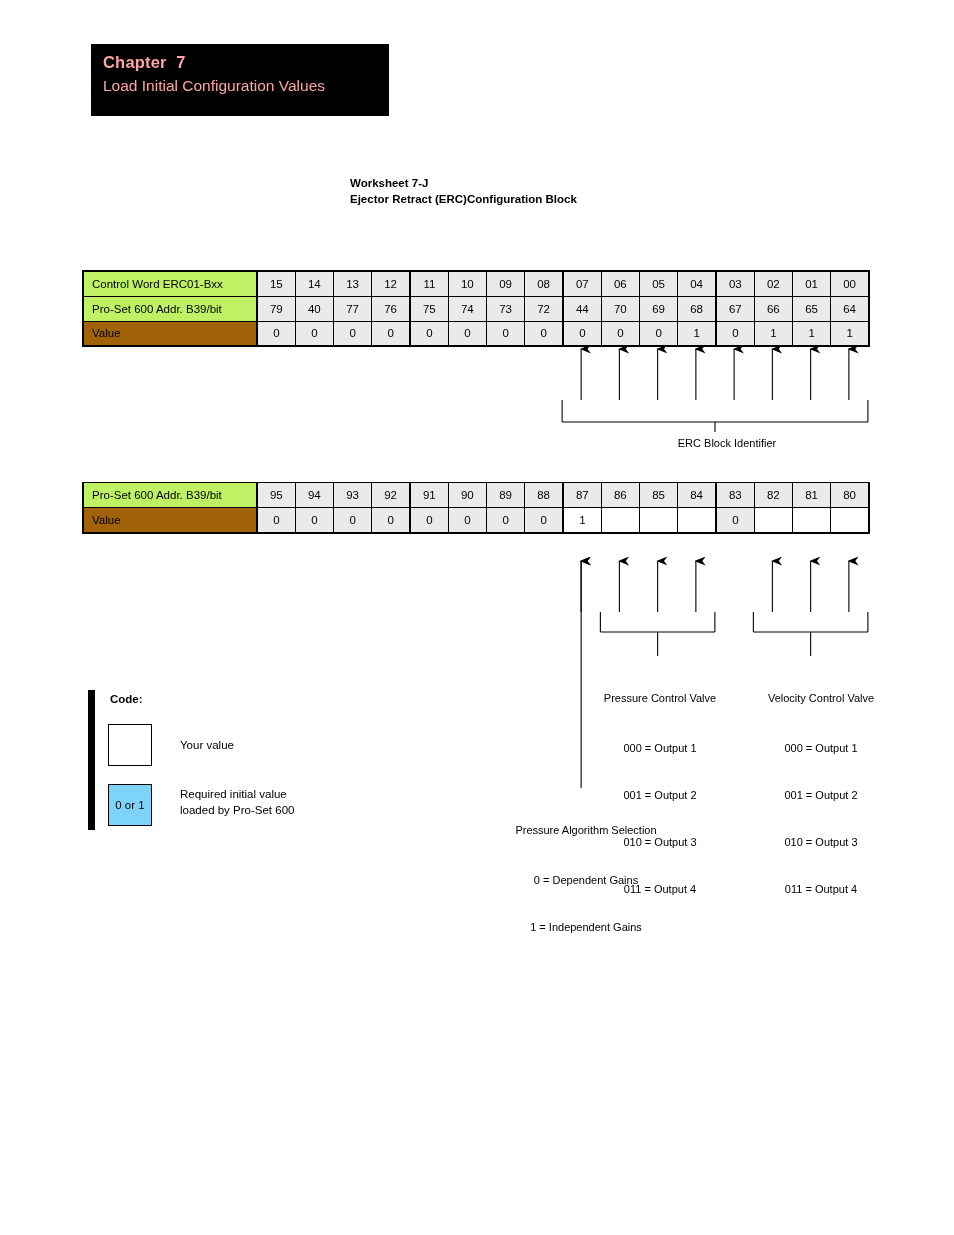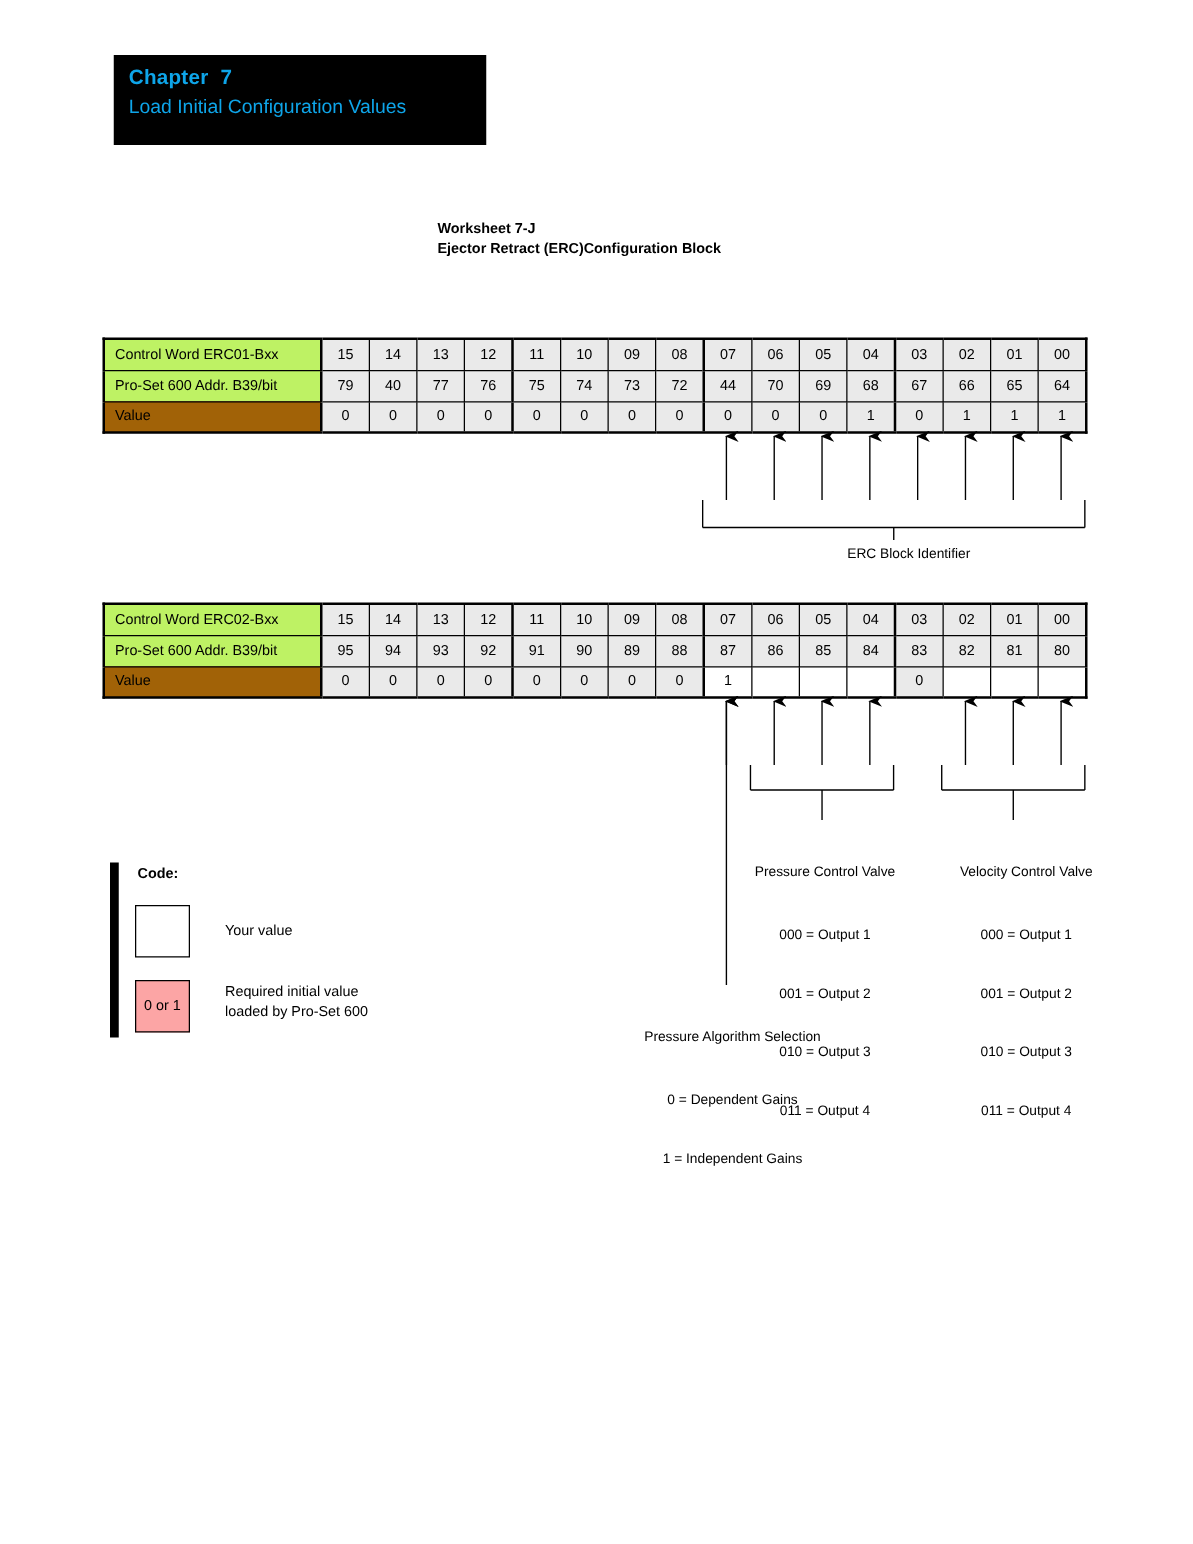--- a/index.html
+++ b/index.html
@@ -15,21 +15,21 @@
   }
 
   
   .chapter-banner {
     position: absolute;
     left: 91px;
     top: 44px;
     width: 298px;
     height: 72px;
     background: #000000;
-    color: #0ea5e9;
+    color: #fca5a5;
     padding: 8px 0 0 12px;
   }
   .chapter-line1 {
     font-size: 16.5px;
     font-weight: bold;
     letter-spacing: 0.2px;
     line-height: 21px;
     white-space: pre;
   }
   .chapter-line2 {
@@ -139,21 +139,21 @@
     left: 20px;
     width: 44px;
     height: 42px;
     border: 1px solid #000000;
     font-size: 11.5px;
     display: flex;
     align-items: center;
     justify-content: center;
   }
   #swatch-your { top: 34px; background: #ffffff; }
-  #swatch-req  { top: 94px; background: #fca5a5; }
+  #swatch-req  { top: 94px; background: #7dd3fc; }
   .swatch-text {
     position: absolute;
     left: 92px;
     font-size: 11.5px;
     line-height: 15.5px;
   }
   #text-your { top: 48px; }
   #text-req  { top: 97px; }
 </style>
 </head>
@@ -226,39 +226,20 @@
         <td class="cell nib-start">0</td>
         <td class="cell">1</td>
         <td class="cell">1</td>
         <td class="cell last">1</td>
       </tr>
   </tbody>
 </table>
 
 <table class="bit-table" id="table2">
   <tbody>
-    <tr class="hdr-row">
-      <td class="rowlabel">Control Word ERC02-Bxx</td>
-    <td class="cell nib-start">15</td>
-        <td class="cell">14</td>
-        <td class="cell">13</td>
-        <td class="cell">12</td>
-        <td class="cell nib-start">11</td>
-        <td class="cell">10</td>
-        <td class="cell">09</td>
-        <td class="cell">08</td>
-        <td class="cell nib-start">07</td>
-        <td class="cell">06</td>
-        <td class="cell">05</td>
-        <td class="cell">04</td>
-        <td class="cell nib-start">03</td>
-        <td class="cell">02</td>
-        <td class="cell">01</td>
-        <td class="cell last">00</td>
-      </tr>
     <tr class="addr-row">
       <td class="rowlabel">Pro-Set 600 Addr. B39/bit</td>
     <td class="cell nib-start">95</td>
         <td class="cell">94</td>
         <td class="cell">93</td>
         <td class="cell">92</td>
         <td class="cell nib-start">91</td>
         <td class="cell">90</td>
         <td class="cell">89</td>
         <td class="cell">88</td>

